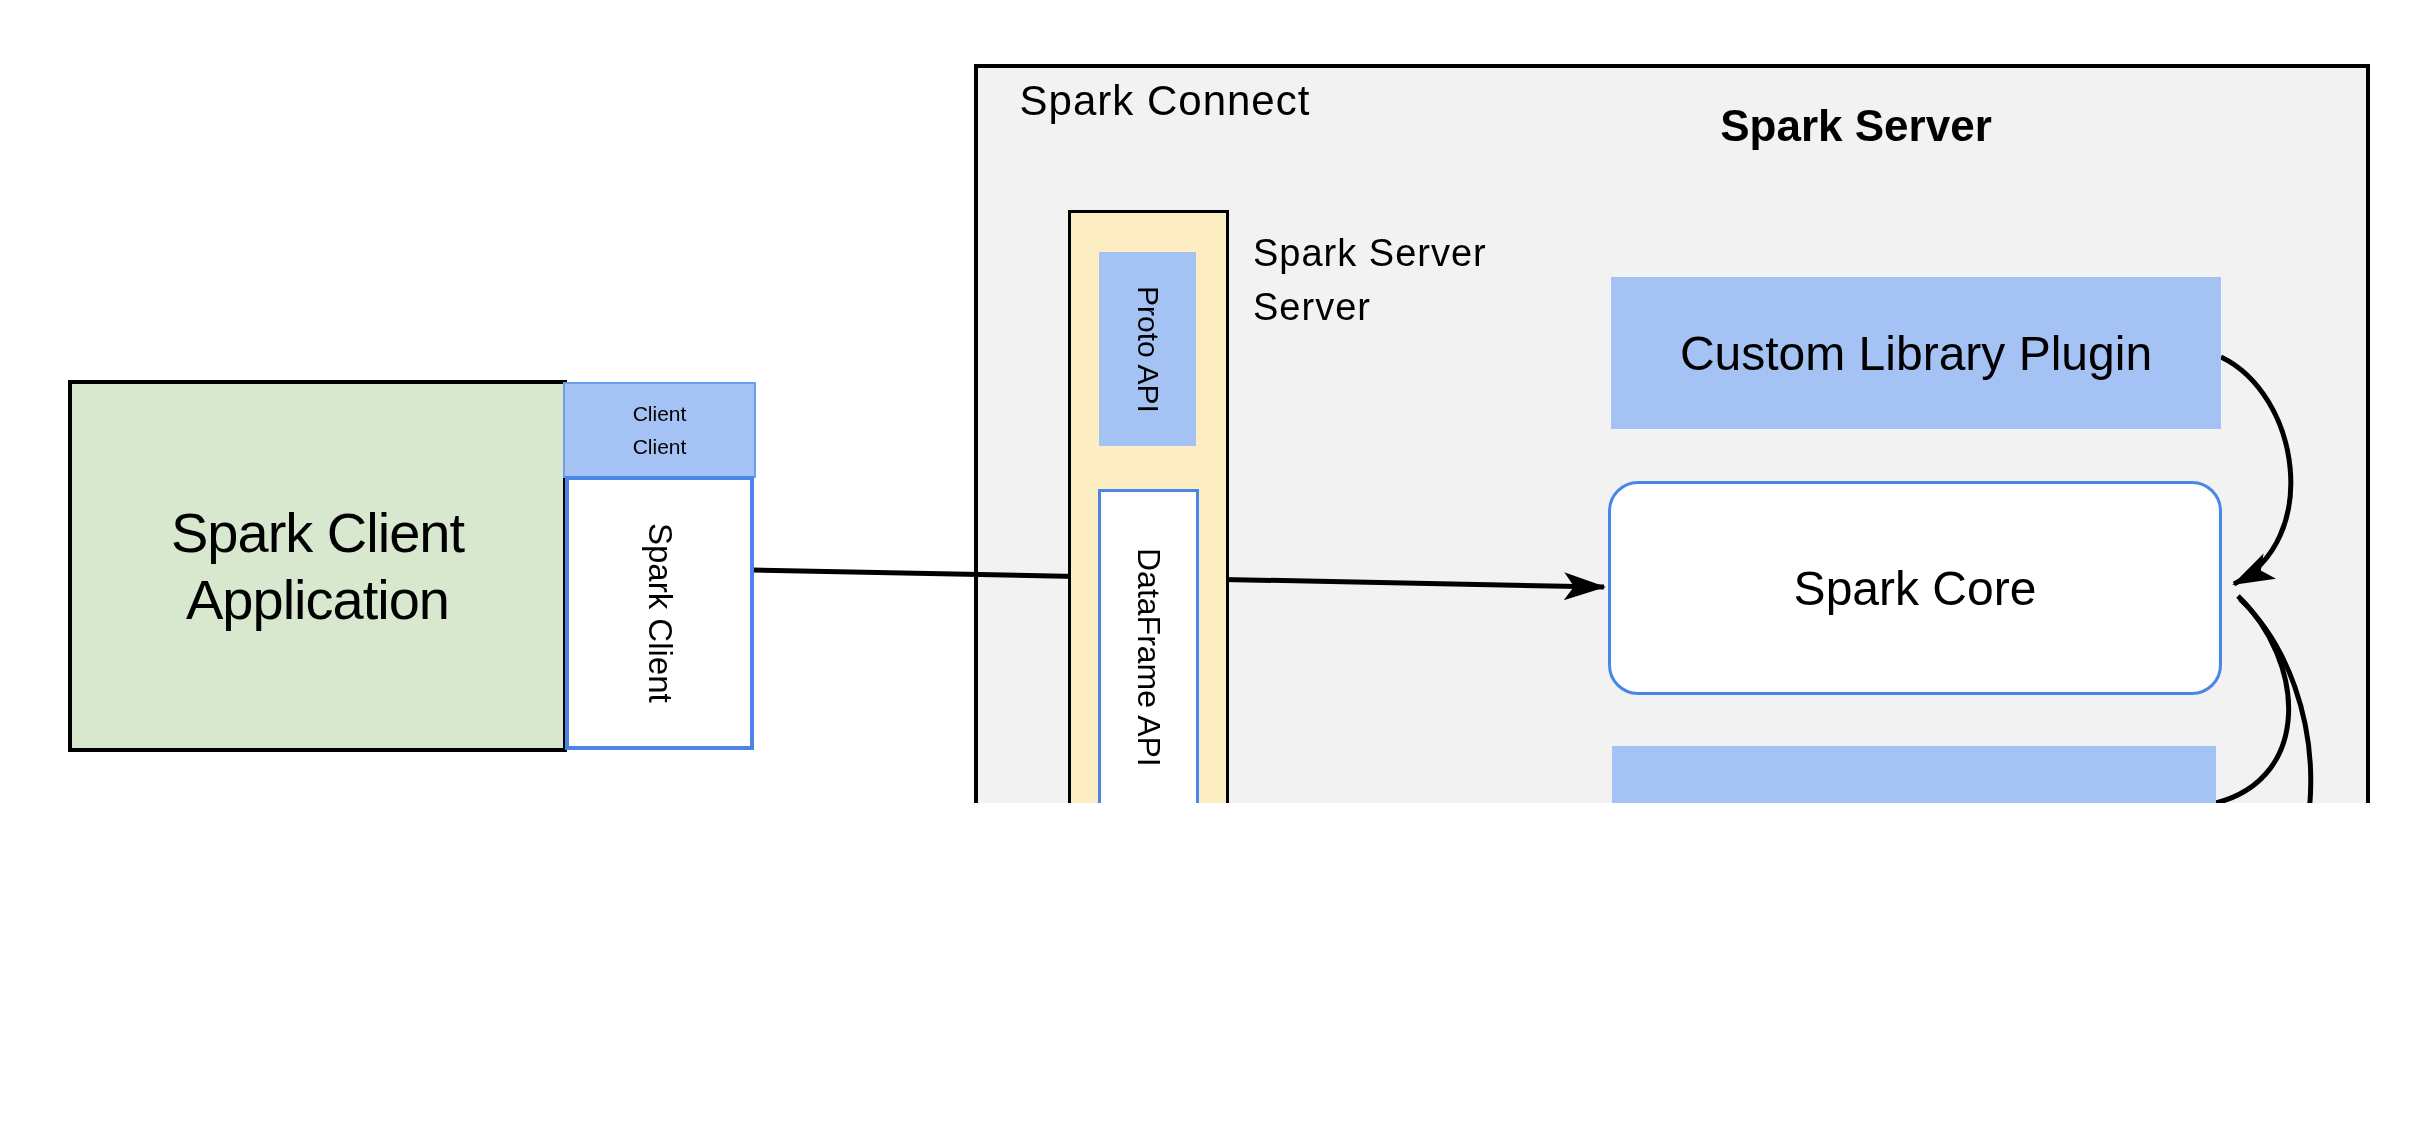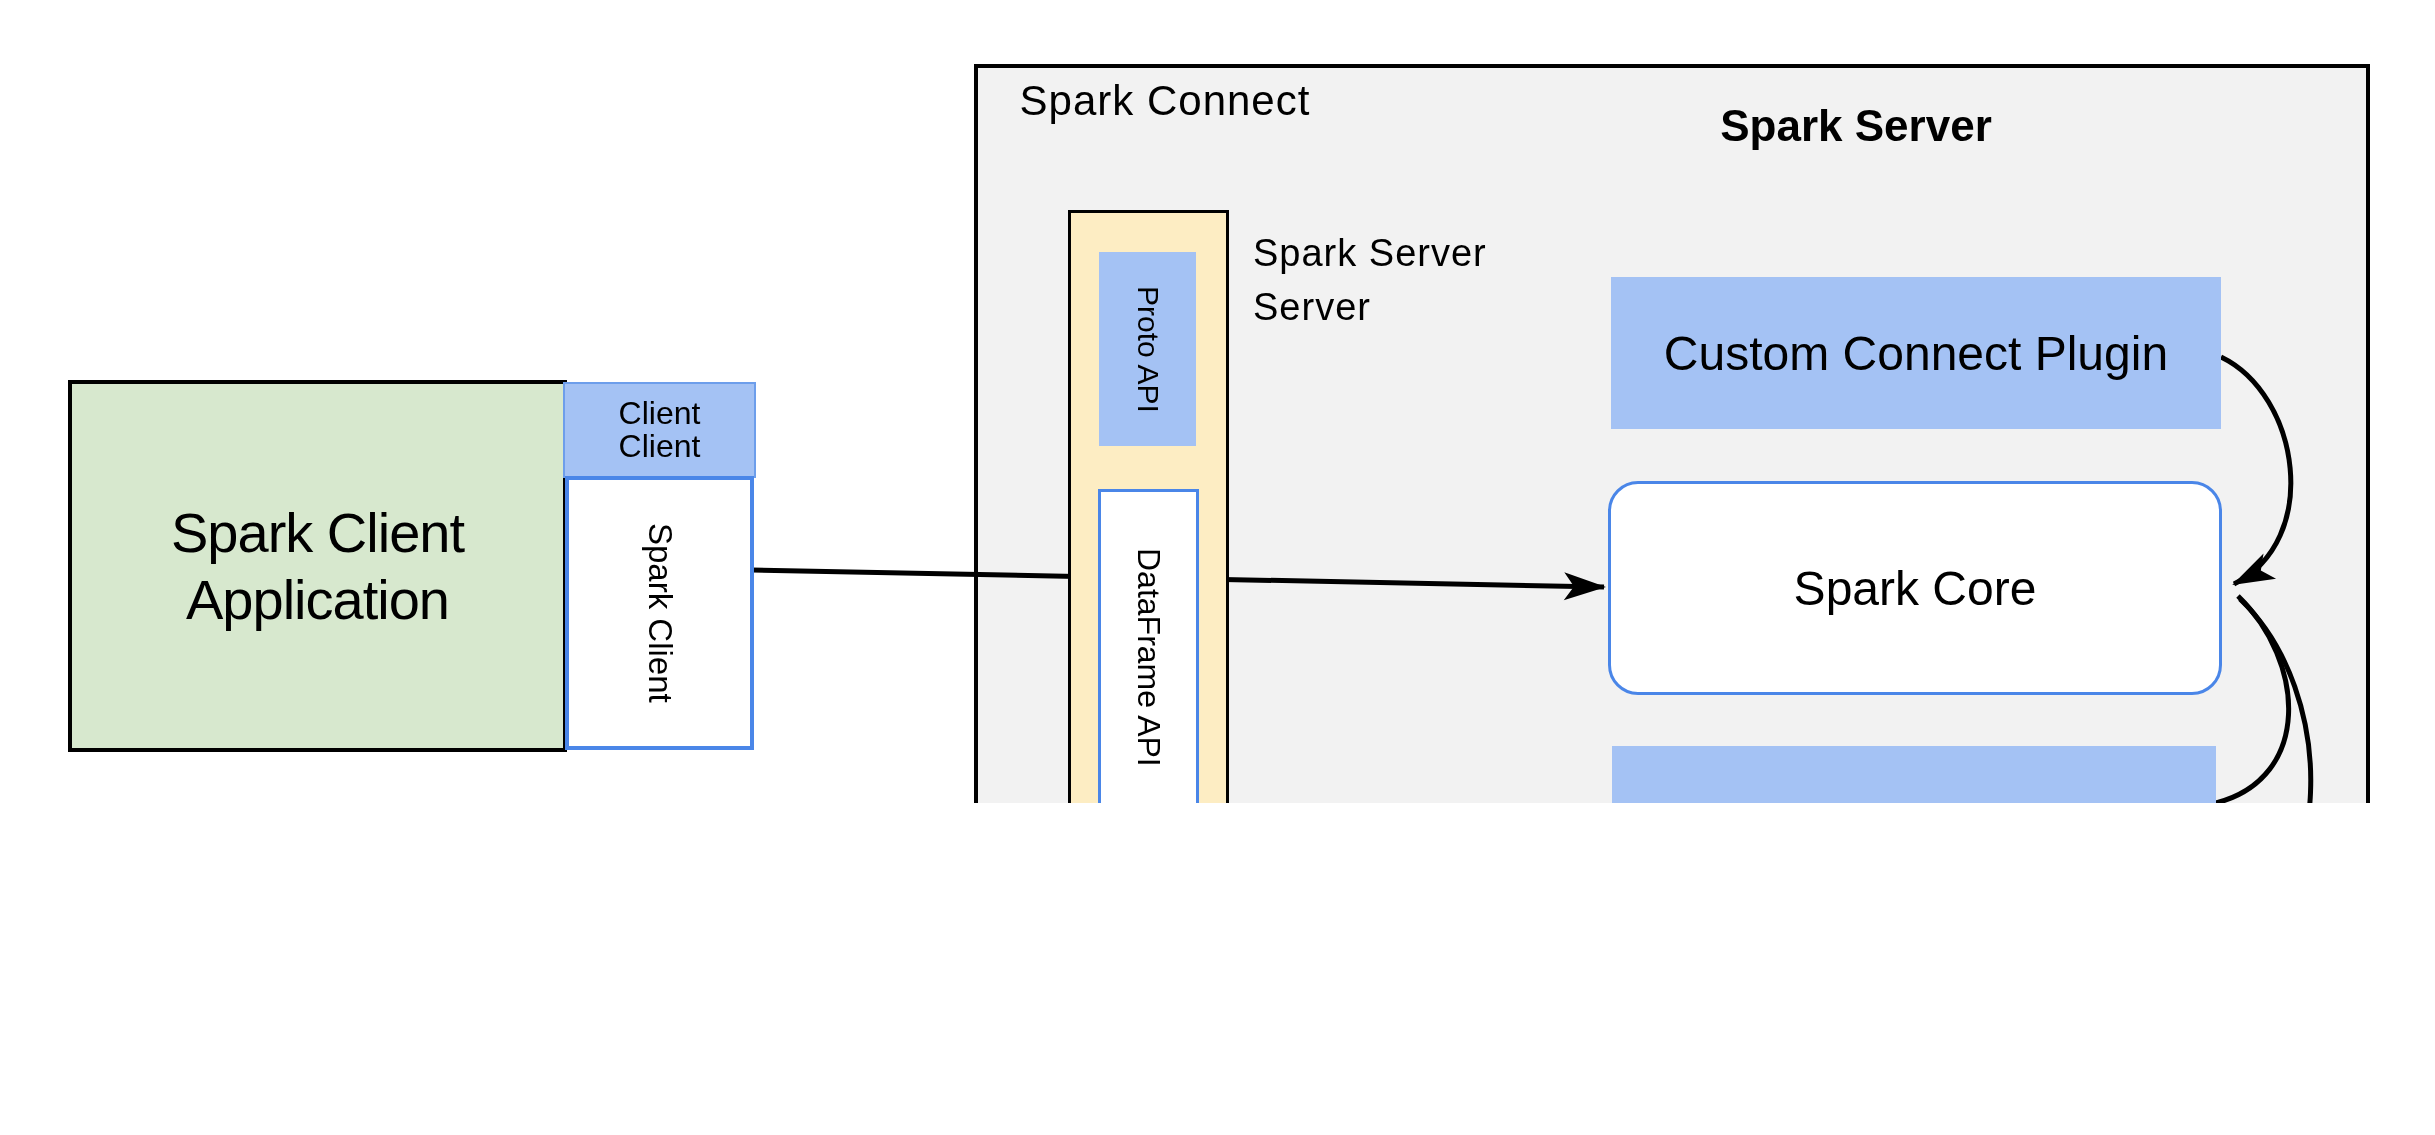--- a/index.html
+++ b/index.html
@@ -44,21 +44,21 @@
     border: 4px solid var(--ink);
     flex-direction: column;
     font-size: 56px;
     line-height: 67px;
     letter-spacing: -1px;
   }
   .pkg-box {
     background: var(--blue);
     border: 2px solid var(--pkg-border);
     flex-direction: column;
-    font-size: 32px;
+    font-size: 21px;
     line-height: 33px;
   }
   .white-blue {
     background: #ffffff;
     border: 4px solid var(--blue-border);
   }
   .yellow-box {
     background: var(--yellow);
     border: 3px solid var(--ink);
   }
@@ -155,21 +155,21 @@
 
   <div class="box blue-fill z3" style="left:1099px; top:252px; width:97px; height:194px;">
     <span class="vtext" style="font-size:30px;">Proto API</span>
   </div>
 
   <div class="box z3" style="left:1098px; top:489px; width:101px; height:336px; background:#fff; border:3px solid var(--blue-border);">
     <span class="vtext" style="font-size:32px;">DataFrame API</span>
   </div>
 
   <div class="box blue-fill clp-box z3" style="left:1611px; top:277px; width:610px; height:152px;">
-    <span>Custom Connect Plugin</span>
+    <span>Custom Library Plugin</span>
   </div>
 
   <div class="box core-box z3" style="left:1608px; top:481px; width:614px; height:214px;border-radius:30px;">
     <span>Spark Core</span>
   </div>
 
   <div class="box blue-fill dots-box z3" style="left:1612px; top:746px; width:604px; height:112px;">
     <span>...</span>
   </div>
 

